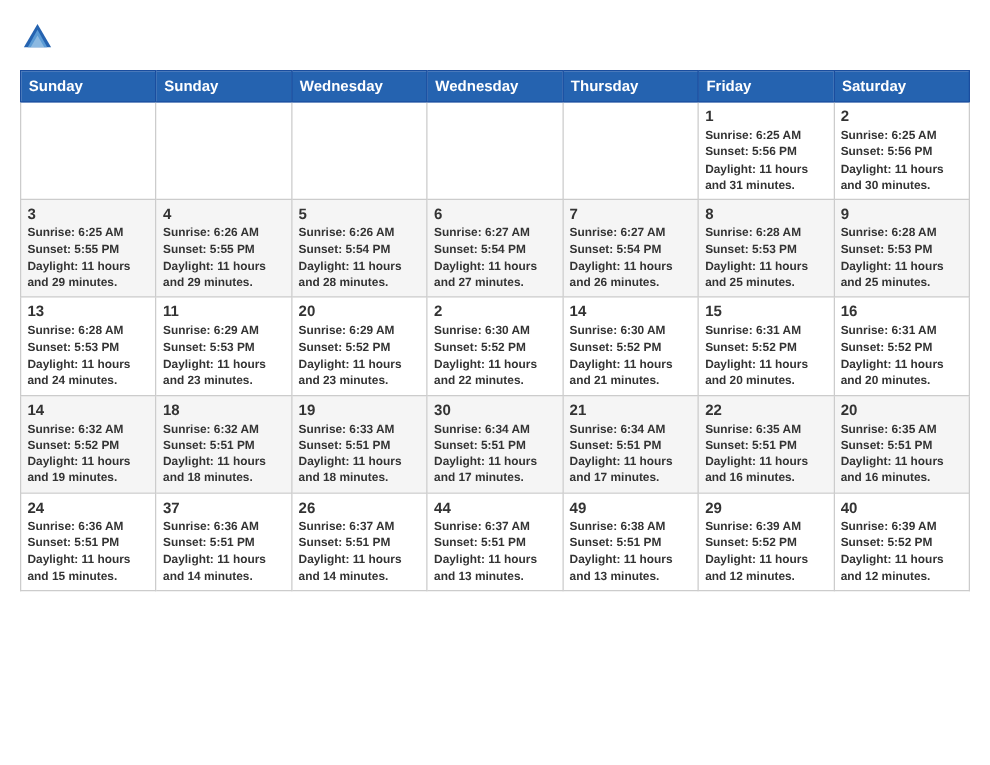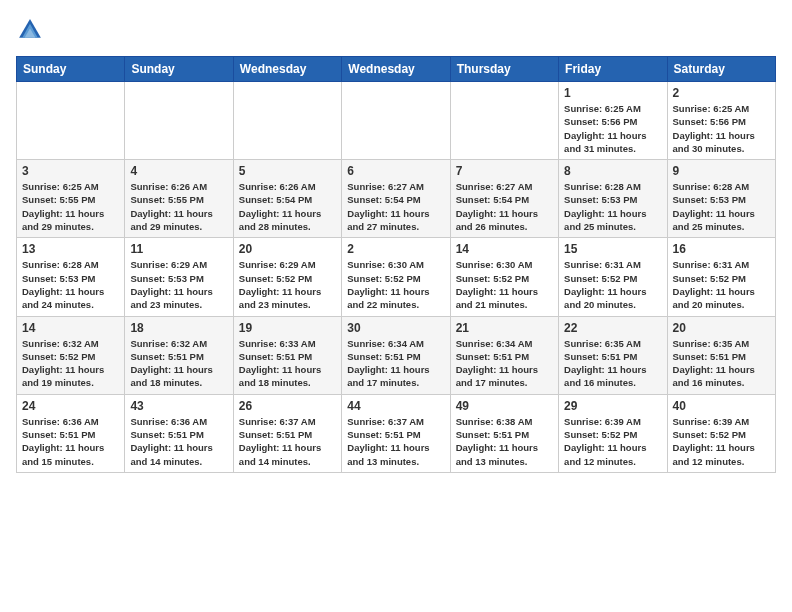--- a/index.html
+++ b/index.html
@@ -227,21 +227,21 @@
           <span class="day-num">20</span>
           <div class="day-info">Sunrise: 6:35 AM<br>Sunset: 5:51 PM<br>Daylight: 11 hours and 16 minutes.</div>
         </td>
       </tr>
       <tr>
         <td>
           <span class="day-num">24</span>
           <div class="day-info">Sunrise: 6:36 AM<br>Sunset: 5:51 PM<br>Daylight: 11 hours and 15 minutes.</div>
         </td>
         <td>
-          <span class="day-num">43</span>
+          <span class="day-num">37</span>
           <div class="day-info">Sunrise: 6:36 AM<br>Sunset: 5:51 PM<br>Daylight: 11 hours and 14 minutes.</div>
         </td>
         <td>
           <span class="day-num">26</span>
           <div class="day-info">Sunrise: 6:37 AM<br>Sunset: 5:51 PM<br>Daylight: 11 hours and 14 minutes.</div>
         </td>
         <td>
           <span class="day-num">44</span>
           <div class="day-info">Sunrise: 6:37 AM<br>Sunset: 5:51 PM<br>Daylight: 11 hours and 13 minutes.</div>
         </td>

